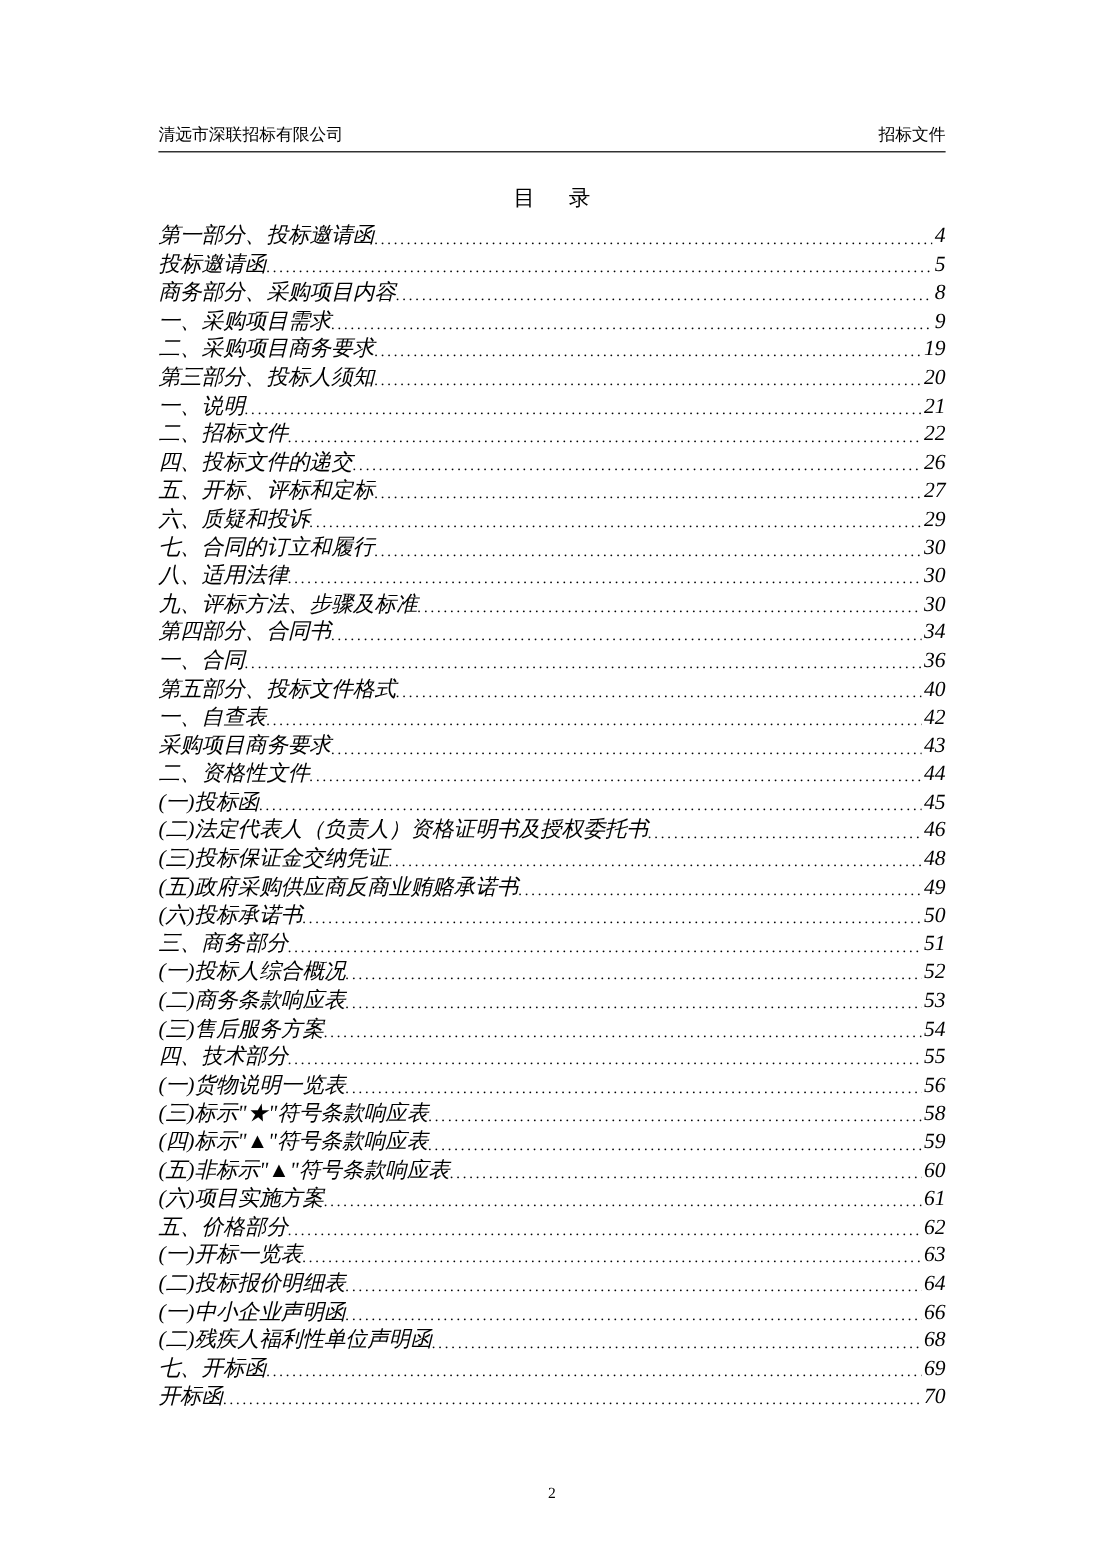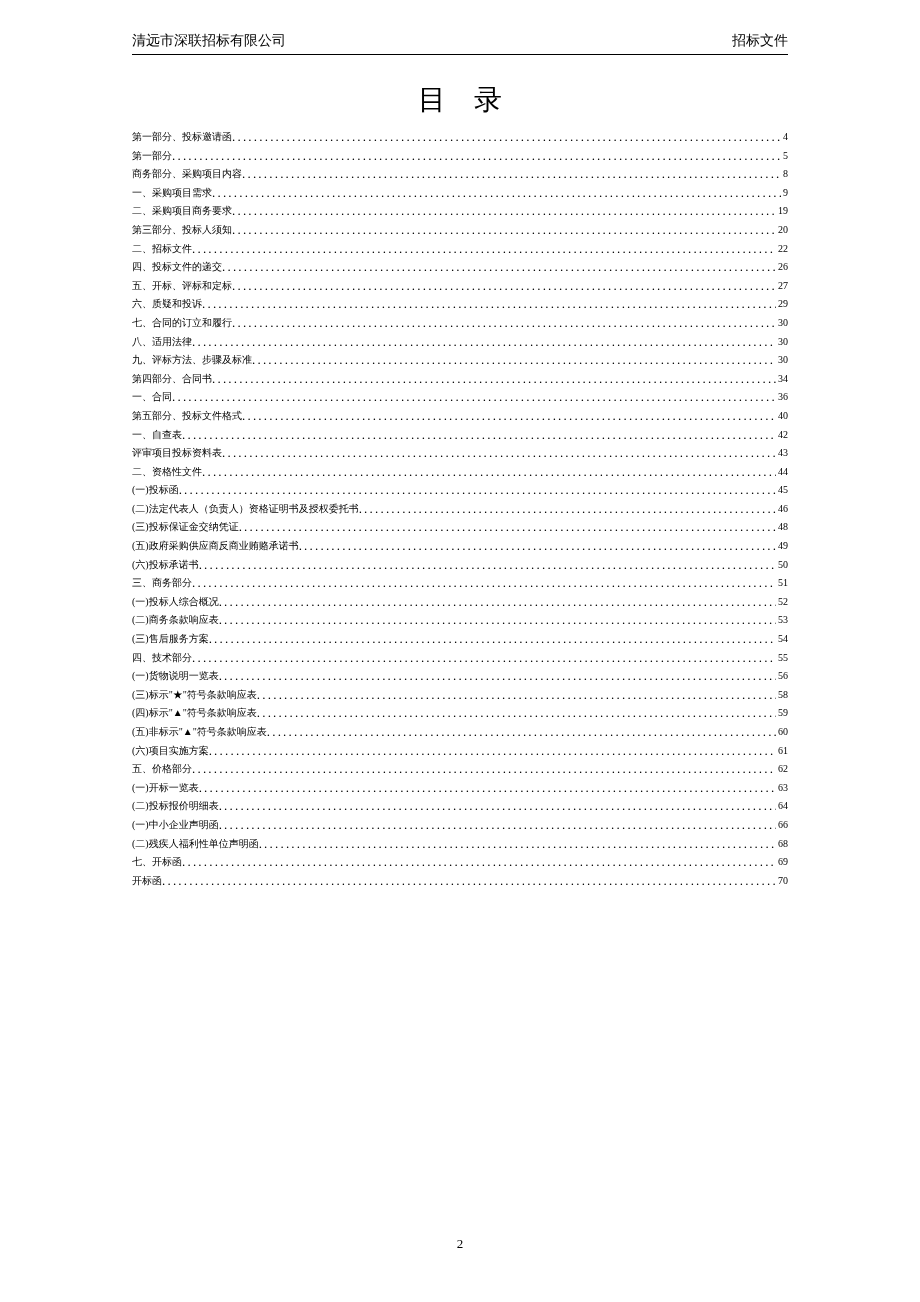--- a/index.html
+++ b/index.html
@@ -4,42 +4,43 @@
   <style>
     * { margin: 0; padding: 0; box-sizing: border-box; }
     body {
       width: 920px;
       height: 1302px;
       background: #fff;
       font-family: "SimSun", "宋体", serif;
       position: relative;
     }
     .page {
-      padding: 32px 132px 60px 132px;
+      padding: 104px 132px 60px 132px;
     }
     .header-row {
       display: flex;
       justify-content: space-between;
       font-size: 14px;
       color: #000;
       padding-bottom: 4px;
       border-bottom: 1.2px solid #000;
       margin-bottom: 26px;
     }
     .title {
       text-align: center;
-      font-size: 28px;
+      font-size: 18px;
       font-weight: normal;
       letter-spacing: 28px;
       margin-bottom: 10px;
       padding-left: 28px;
     }
     .toc {
-      font-size: 10px;
+      font-size: 18px;
       line-height: 1.0;
+      font-style: italic;
     }
     .toc-row {
       display: flex;
       align-items: baseline;
       white-space: nowrap;
       margin-bottom: 5.6px;
     }
     .toc-label {
       flex-shrink: 0;
     }
@@ -77,21 +78,21 @@
     <span>招标文件</span>
   </div>
   <div class="title">目录</div>
   <div class="toc" id="toc">
       <div class="toc-row">
         <span class="toc-label">第一部分、投标邀请函</span>
         <span class="toc-dots"></span>
         <span class="toc-page">4</span>
       </div>
       <div class="toc-row">
-        <span class="toc-label">第一部分</span>
+        <span class="toc-label">投标邀请函</span>
         <span class="toc-dots"></span>
         <span class="toc-page">5</span>
       </div>
       <div class="toc-row">
         <span class="toc-label">商务部分、采购项目内容</span>
         <span class="toc-dots"></span>
         <span class="toc-page">8</span>
       </div>
       <div class="toc-row">
         <span class="toc-label">一、采购项目需求</span>
@@ -102,20 +103,25 @@
         <span class="toc-label">二、采购项目商务要求</span>
         <span class="toc-dots"></span>
         <span class="toc-page">19</span>
       </div>
       <div class="toc-row">
         <span class="toc-label">第三部分、投标人须知</span>
         <span class="toc-dots"></span>
         <span class="toc-page">20</span>
       </div>
       <div class="toc-row">
+        <span class="toc-label">一、说明</span>
+        <span class="toc-dots"></span>
+        <span class="toc-page">21</span>
+      </div>
+      <div class="toc-row">
         <span class="toc-label">二、招标文件</span>
         <span class="toc-dots"></span>
         <span class="toc-page">22</span>
       </div>
       <div class="toc-row">
         <span class="toc-label">四、投标文件的递交</span>
         <span class="toc-dots"></span>
         <span class="toc-page">26</span>
       </div>
       <div class="toc-row">
@@ -157,21 +163,21 @@
         <span class="toc-label">第五部分、投标文件格式</span>
         <span class="toc-dots"></span>
         <span class="toc-page">40</span>
       </div>
       <div class="toc-row">
         <span class="toc-label">一、自查表</span>
         <span class="toc-dots"></span>
         <span class="toc-page">42</span>
       </div>
       <div class="toc-row">
-        <span class="toc-label">评审项目投标资料表</span>
+        <span class="toc-label">采购项目商务要求</span>
         <span class="toc-dots"></span>
         <span class="toc-page">43</span>
       </div>
       <div class="toc-row">
         <span class="toc-label">二、资格性文件</span>
         <span class="toc-dots"></span>
         <span class="toc-page">44</span>
       </div>
       <div class="toc-row">
         <span class="toc-label">(一)投标函</span>

